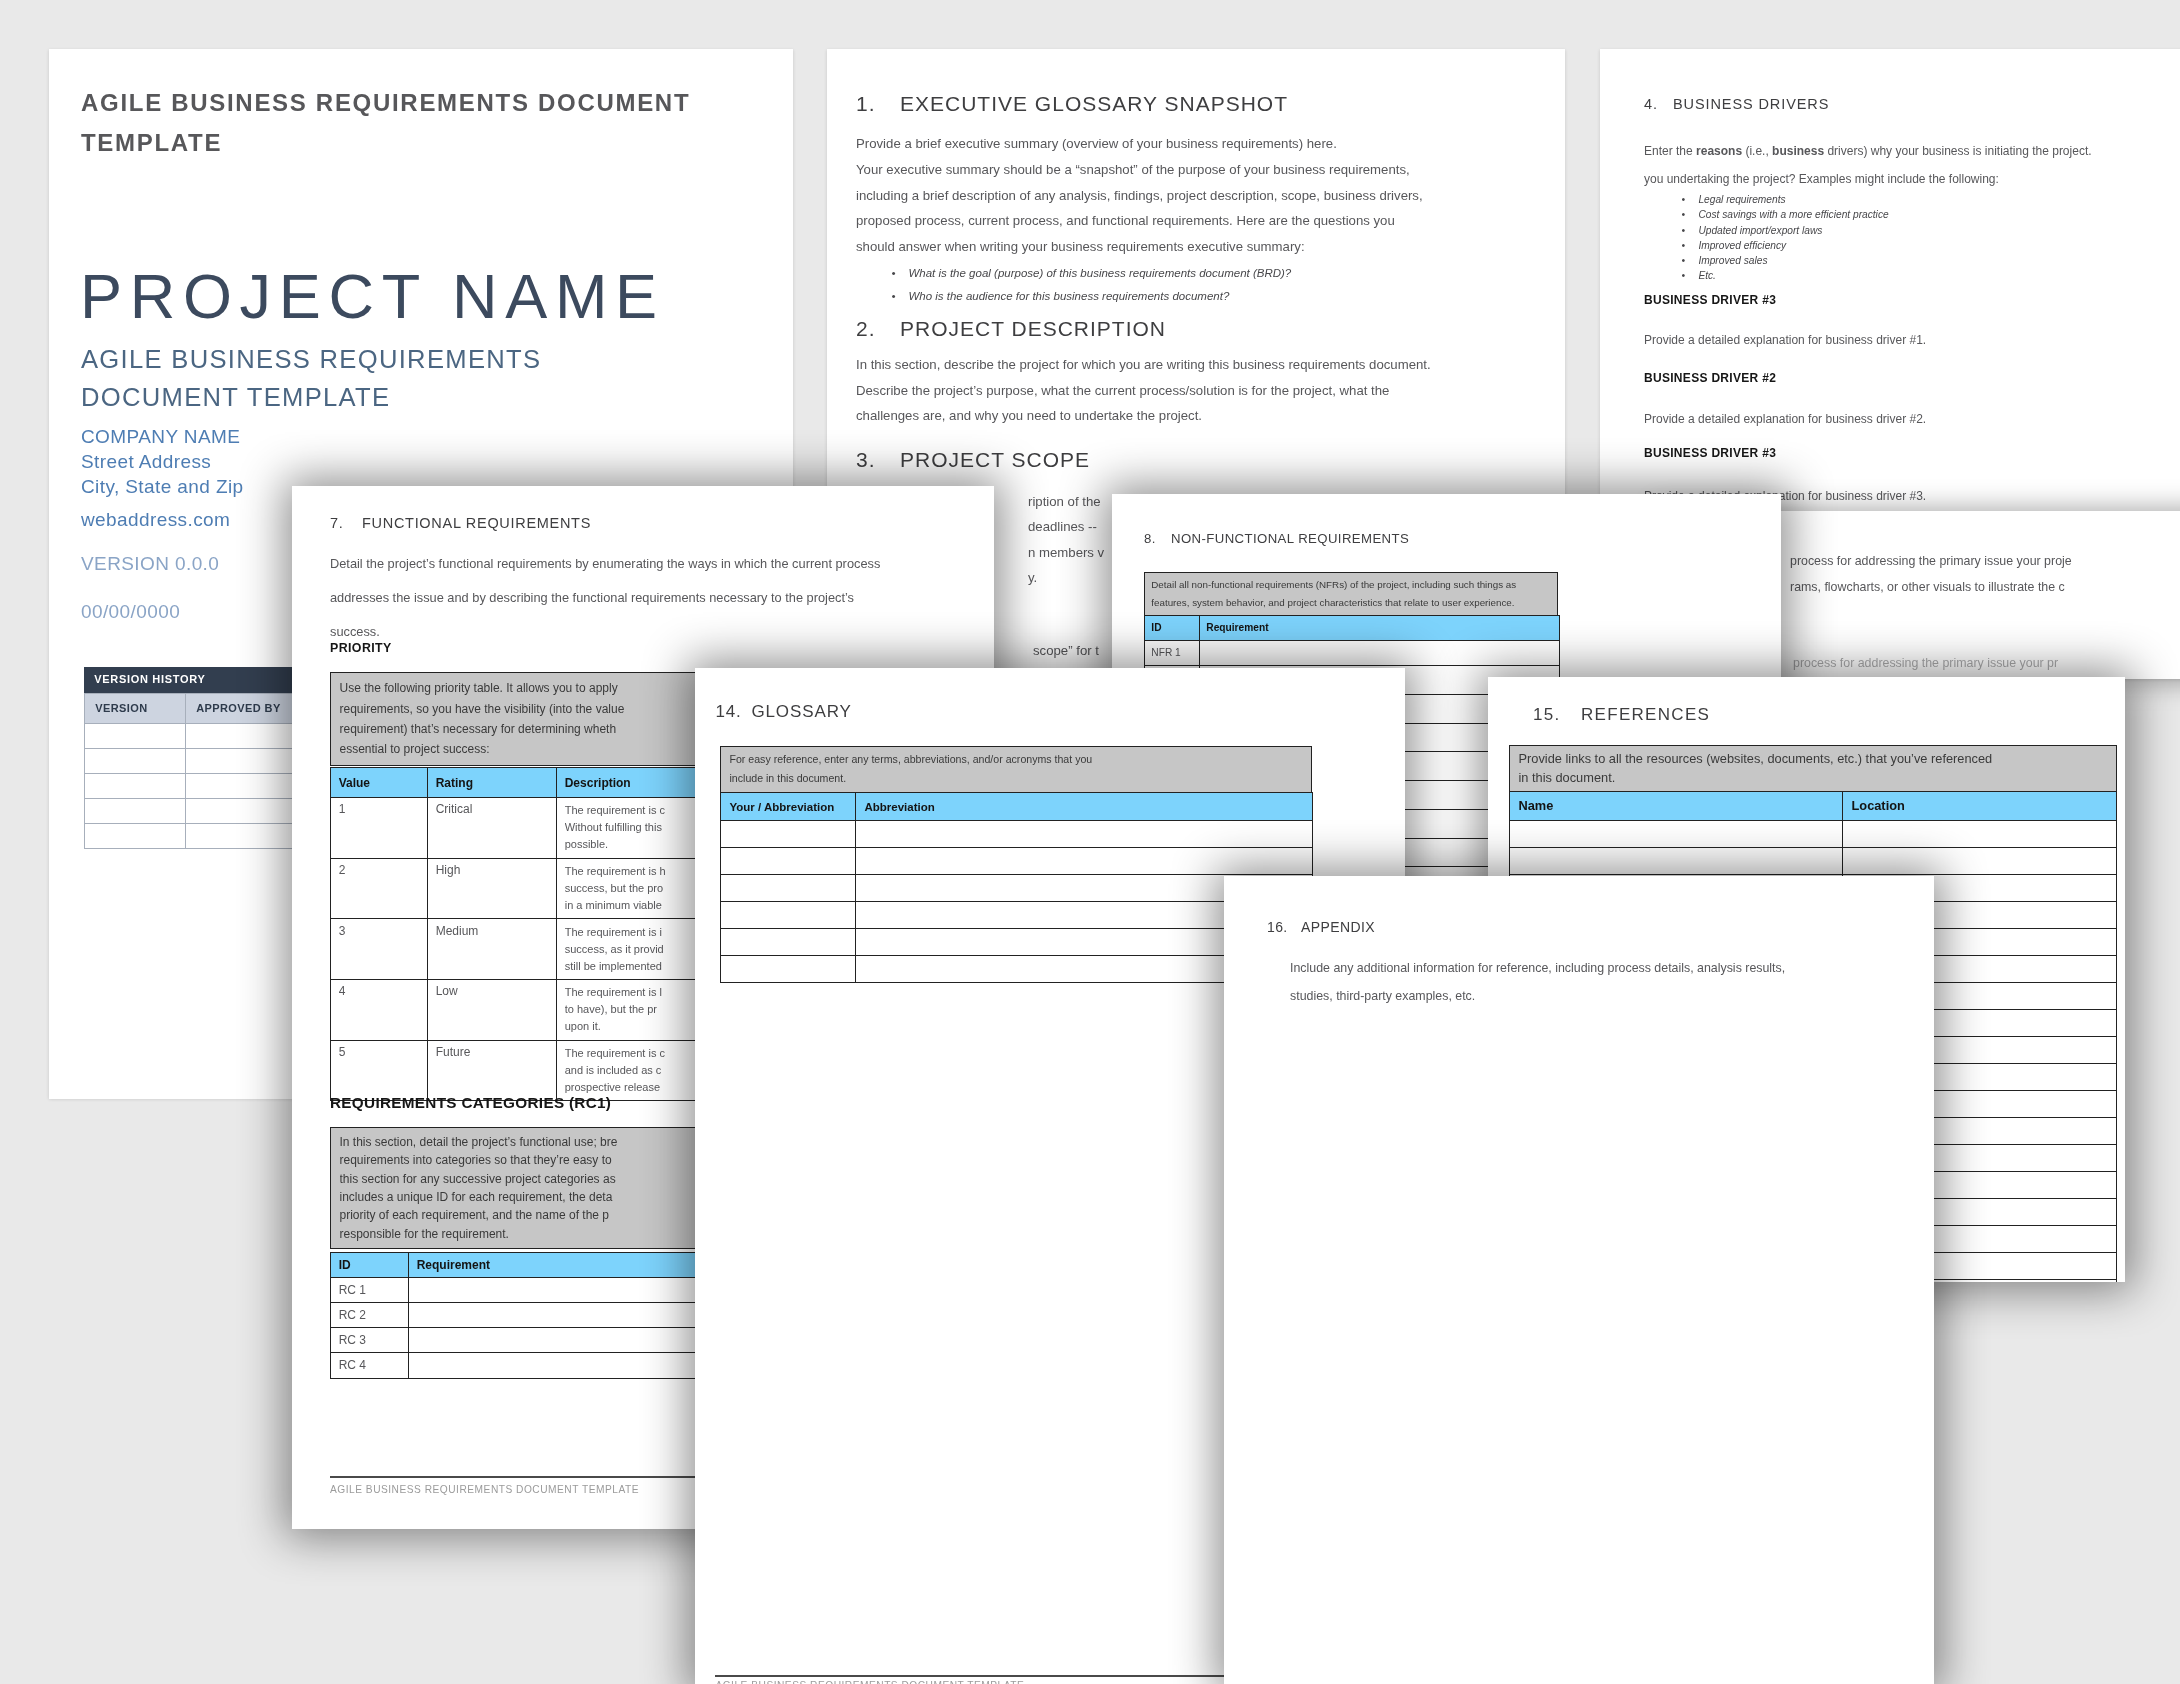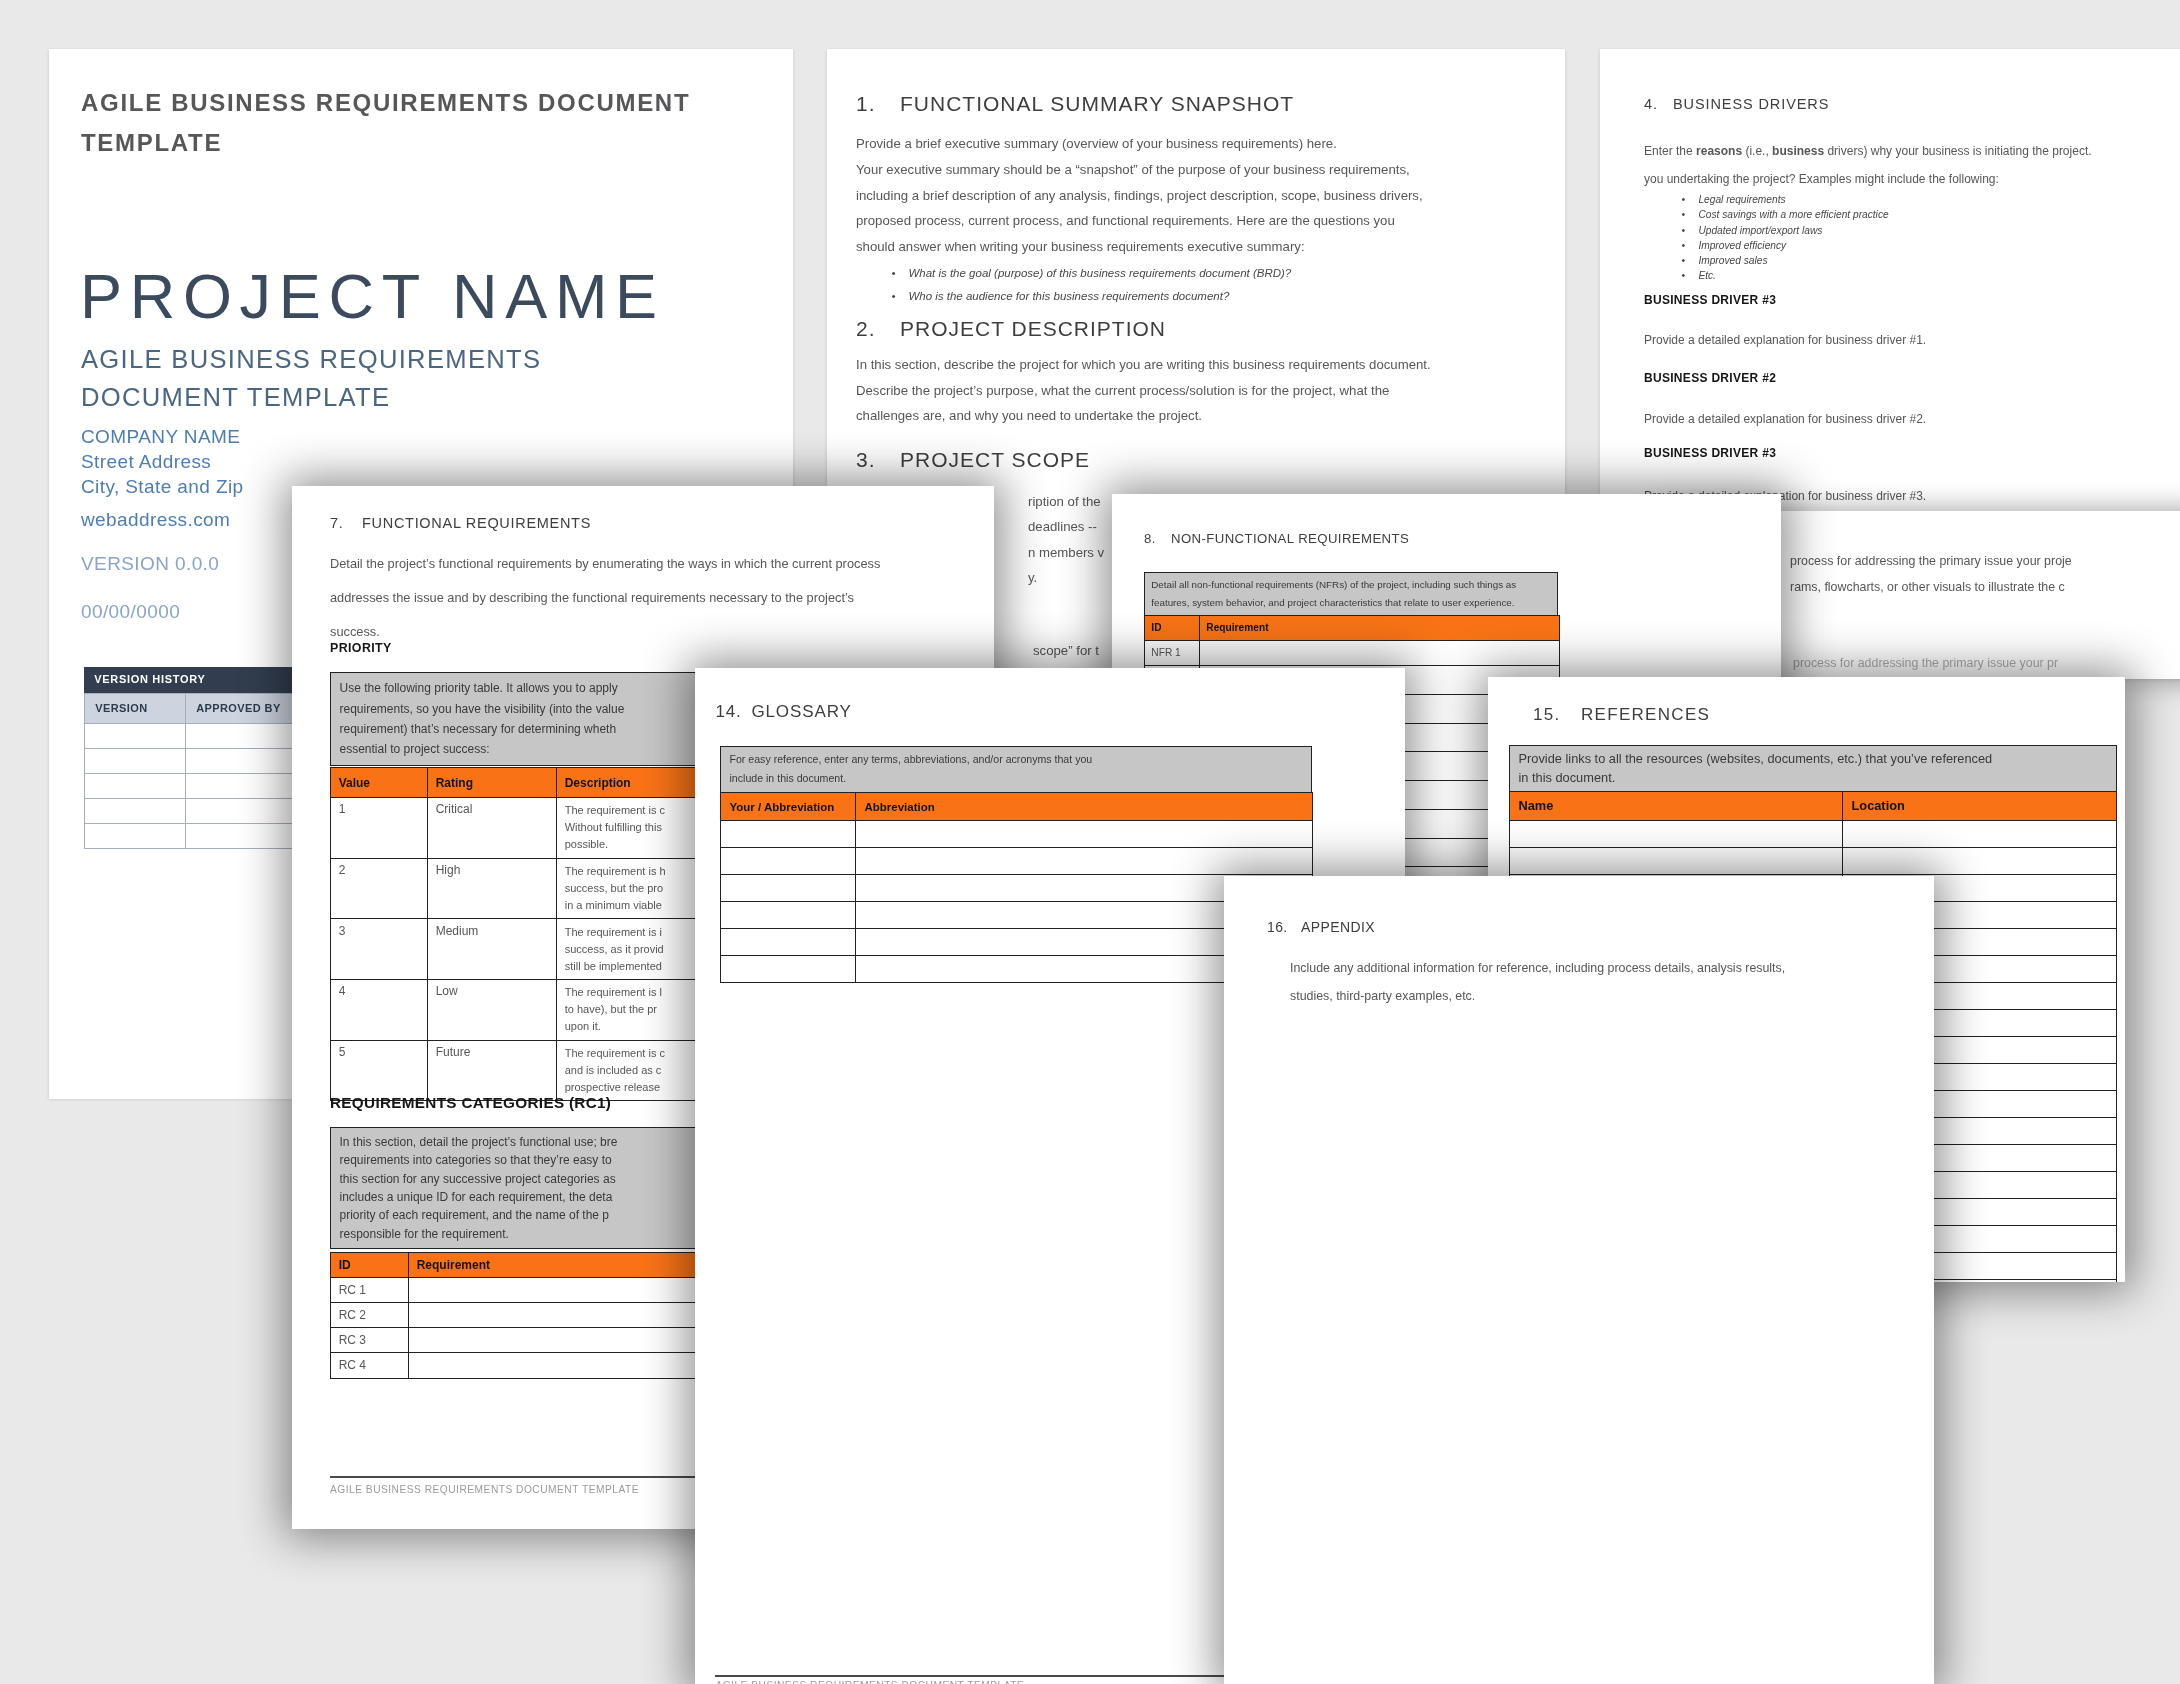--- a/index.html
+++ b/index.html
@@ -10,21 +10,21 @@
   .lift{box-shadow:0 0 43px 8.5px rgba(0,0,0,.45);}
   .lift-soft{box-shadow:0 0 25.6px 3.4px rgba(0,0,0,.35);}
   .abs{position:absolute;}
   .nowrap{white-space:nowrap;}
   .sec-head{position:absolute;display:flex;color:#3e3e40;white-space:nowrap;}
   .sec-head .num{flex:none;display:inline-block;}
   .bullet{position:relative;padding-left:20.4px;}
   .bullet::before{content:"•";position:absolute;left:3.4px;top:0;}
   table{border-collapse:collapse;table-layout:fixed;}
   .doc-tbl th,.doc-tbl td{border:1.5px solid #222;overflow:hidden;white-space:nowrap;}
-  .doc-tbl th{background:#f97316;color:#141414;text-align:left;font-weight:bold;}
+  .doc-tbl th{background:#7dd3fc;color:#141414;text-align:left;font-weight:bold;}
   .note-box{position:absolute;background:#c6c6c6;border:1.7px solid #222;color:#3a3a3a;overflow:hidden;}
   .note-box div{white-space:nowrap;overflow:hidden;}
   
   .cov-header{font-weight:bold;font-size:24px;line-height:40px;letter-spacing:1.7px;color:#57575a;}
   .cov-project{font-size:63px;letter-spacing:7.7px;color:#3c4a5e;}
   .cov-sub{font-size:25.6px;line-height:38px;letter-spacing:1.3px;color:#4b6682;}
   .cov-blue{font-size:19px;line-height:25px;color:#4e7db3;letter-spacing:0.4px;}
   .cov-lightblue{font-size:19px;color:#8aa4c6;letter-spacing:0.4px;}
   .vh-bar{background:#323e4f;color:#fff;font-size:11px;font-weight:bold;letter-spacing:0.7px;
           height:25.6px;line-height:25.6px;padding:0 10.2px;}
@@ -136,21 +136,21 @@
               <td></td>
             </tr>
           </tbody>
       </table>
     </div>
   </div>
 
   <div class="page flat" style="left:827px;top:49px;width:738px;height:733px;z-index:1;">
     <div class="sec-head b-head" style="left:29px;top:43px;">
       <span class="num" style="width:44px;">1.</span>
-      <span>FUNCTIONAL SUMMARY SNAPSHOT</span>
+      <span>EXECUTIVE GLOSSARY SNAPSHOT</span>
     </div>
     <div class="abs b-body nowrap" style="left:29px;top:82px;">Provide a brief executive summary (overview of your business requirements) here.</div>
     <div class="abs b-body" style="left:29px;top:108px;">
       <div class="nowrap">Your executive summary should be a “snapshot” of the purpose of your business requirements,</div>
       <div class="nowrap">including a brief description of any analysis, findings, project description, scope, business drivers,</div>
       <div class="nowrap">proposed process, current process, and functional requirements. Here are the questions you</div>
       <div class="nowrap">should answer when writing your business requirements executive summary:</div>
     </div>
     <div class="abs" style="left:61px;top:213px;">
       <div class="bullet b-bullet">What is the goal (purpose) of this business requirements document (BRD)?</div>

